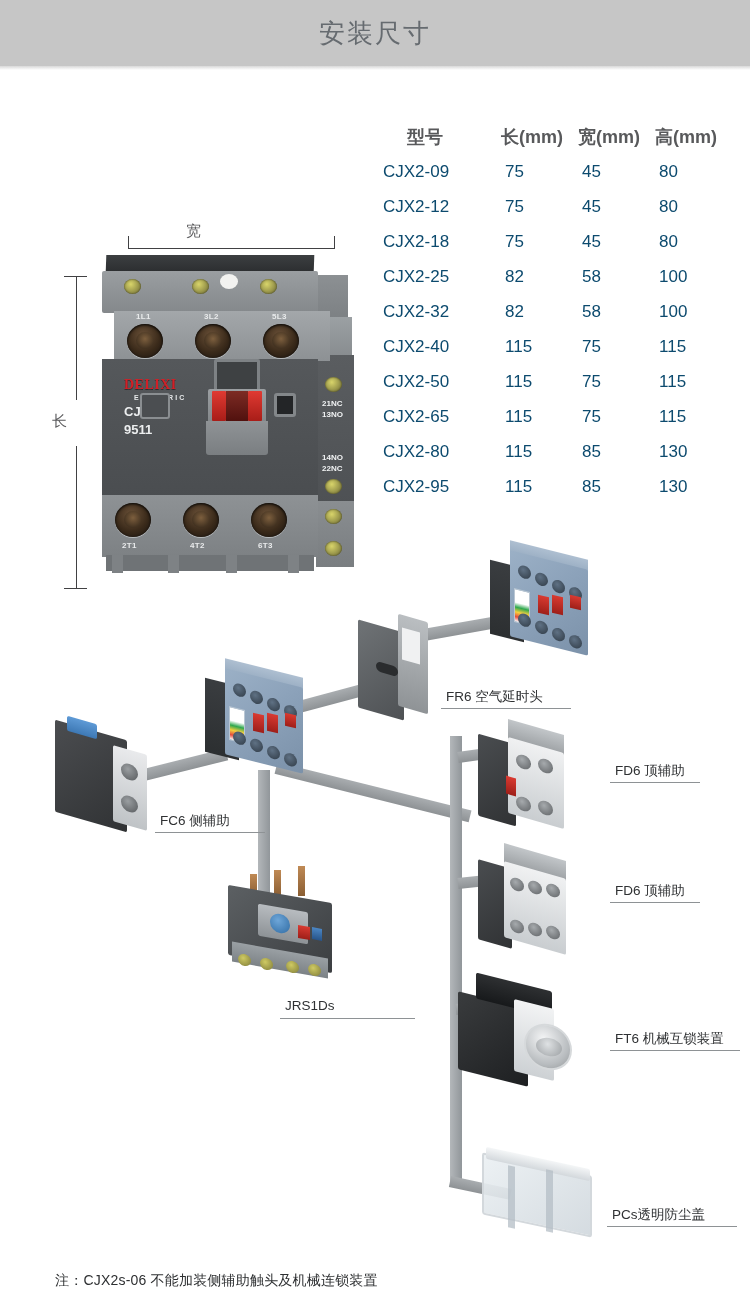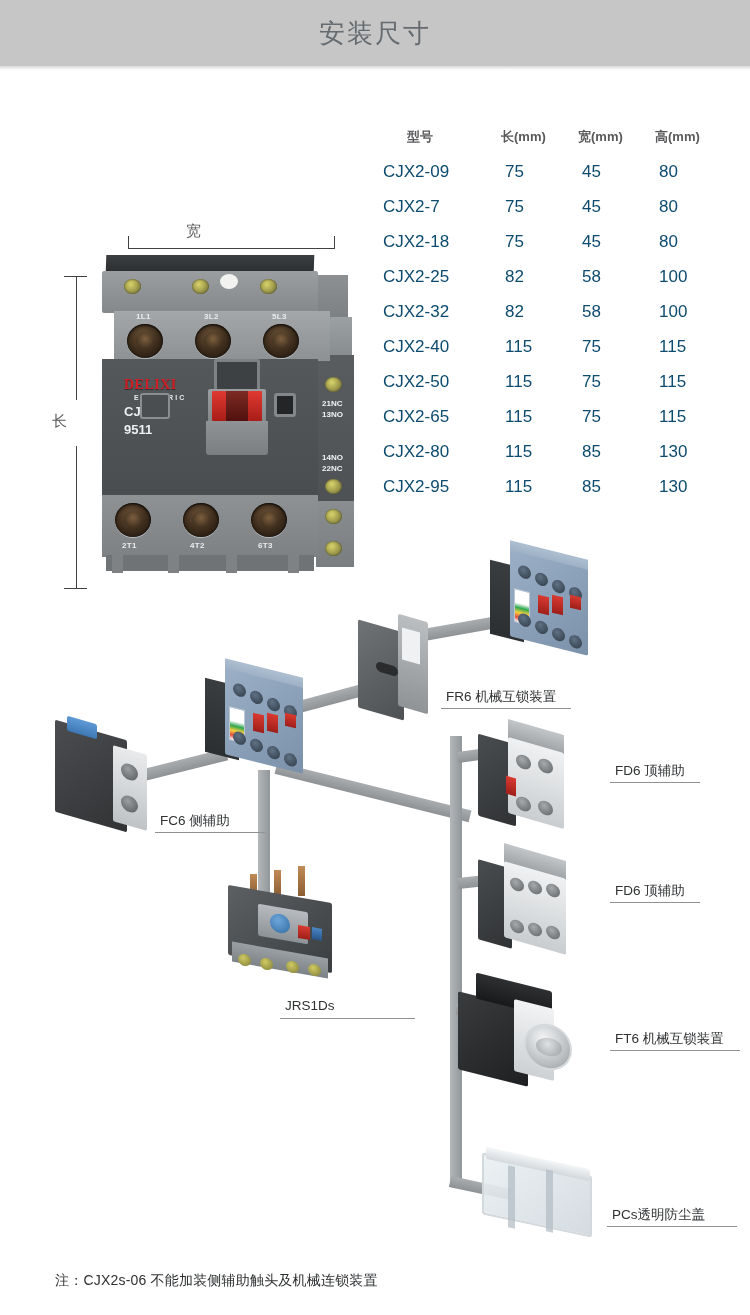--- a/index.html
+++ b/index.html
@@ -29,21 +29,21 @@
 
   
   .spec-table {
     position: absolute; left: 383px; top: 120px; width: 350px;
   }
   .spec-row { display: flex; align-items: center; height: 35px; }
   .spec-row.head { height: 34px; }
   .spec-c0 { width: 118px; text-align: left; }
   .spec-c1, .spec-c2, .spec-c3 { width: 77px; text-align: left; }
   .spec-row.head .spec-c0 { padding-left: 24px; }
-  .spec-row.head div { font-size: 13px; color: #58595b; font-weight: bold; }
+  .spec-row.head div { font-size: 18px; color: #58595b; font-weight: bold; }
   .spec-row.body div { font-size: 17px; color: #0c4a6e; }
   .spec-row.body .spec-c1,
   .spec-row.body .spec-c2,
   .spec-row.body .spec-c3 { padding-left: 4px; }
 
   
   .photo-area { position: absolute; left: 0; top: 100px; width: 383px; height: 420px; }
 
   
   .dim-w-label {
@@ -363,21 +363,21 @@
     <div class="spec-c3">高(mm)</div>
   </div>
 
   <div class="spec-row body">
     <div class="spec-c0">CJX2-09</div>
     <div class="spec-c1">75</div>
     <div class="spec-c2">45</div>
     <div class="spec-c3">80</div>
   </div>
   <div class="spec-row body">
-    <div class="spec-c0">CJX2-7</div>
+    <div class="spec-c0">CJX2-12</div>
     <div class="spec-c1">75</div>
     <div class="spec-c2">45</div>
     <div class="spec-c3">80</div>
   </div>
   <div class="spec-row body">
     <div class="spec-c0">CJX2-18</div>
     <div class="spec-c1">75</div>
     <div class="spec-c2">45</div>
     <div class="spec-c3">80</div>
   </div>
@@ -470,21 +470,21 @@
       <div class="cs-hole" style="left:51px; top:9px;"></div>
     </div>
   </div>
 
   <div class="part" style="left:358px; top:78px; width:80px; height:105px;">
     <div style="position:absolute; left:0; top:8px; width:46px; height:88px; background:linear-gradient(135deg,#6f7376,#4e5154); transform:skewY(16deg); border-radius:2px;"></div>
     <div style="position:absolute; left:40px; top:0px; width:30px; height:92px; background:linear-gradient(to bottom,#babec1,#8f9396); transform:skewY(16deg); border-radius:2px;"></div>
     <div style="position:absolute; left:44px; top:12px; width:18px; height:32px; background:#f0f1f2; transform:skewY(16deg);"></div>
     <div style="position:absolute; left:18px; top:46px; width:22px; height:10px; background:#2a2c2e; border-radius:5px; transform:skewY(16deg);"></div>
   </div>
-  <div class="acc-label" style="left:446px; top:148px;">FR6 机械互锁装置</div>
+  <div class="acc-label" style="left:446px; top:148px;">FR6 空气延时头</div>
   <div class="acc-rule" style="left:441px; top:168px; width:130px;"></div>
 
   <div class="cont-sm" style="left:490px; top:20px; width:120px; height:100px;">
     <div class="cs-back"></div>
     <div class="cs-top"></div>
     <div class="cs-body"></div>
     <div class="cs-holes">
       <div class="cs-hole" style="left:0;   top:0;"></div>
       <div class="cs-hole" style="left:17px; top:3px;"></div>
       <div class="cs-hole" style="left:34px; top:6px;"></div>

